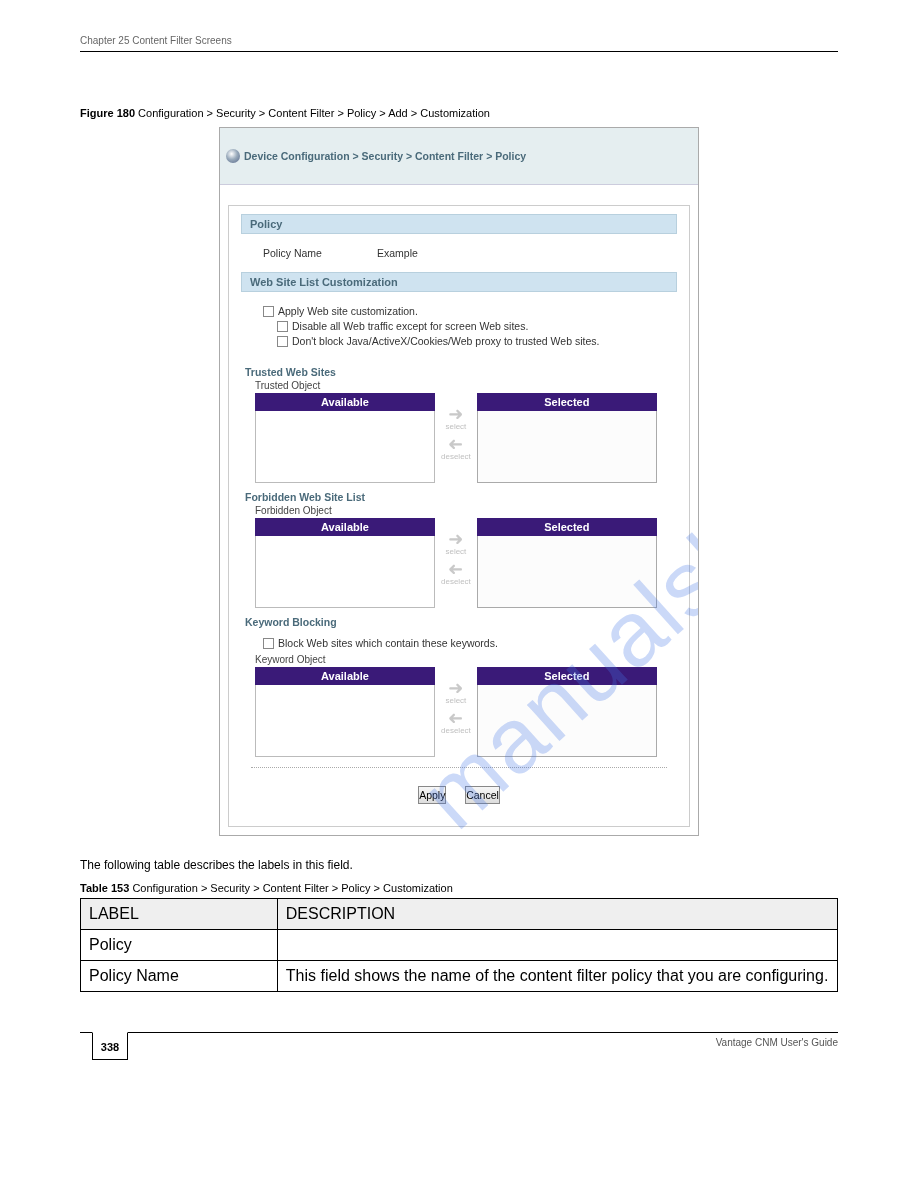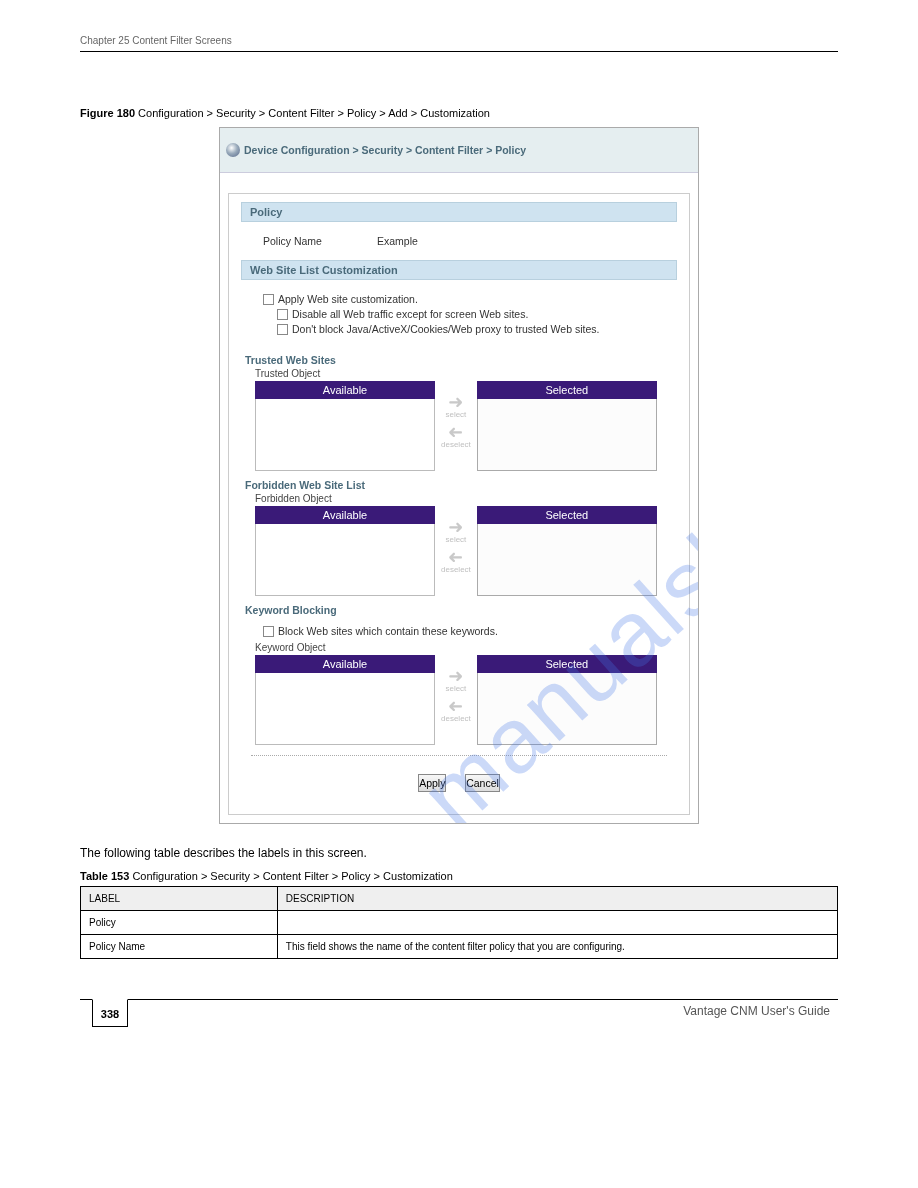--- a/index.html
+++ b/index.html
@@ -38,21 +38,21 @@
     width: 480px;
     margin: 0 auto 12px auto;
     border: 1px solid #aaa;
     background: #fff;
     position: relative;
     overflow: hidden;
     font-size: 10px;
   }
   .breadcrumb-bar {
     background: #e5eef0;
-    padding: 15px 6px;
+    padding: 21px 6px;
     color: #4a6a7a;
     font-weight: bold;
     font-size: 10.5px;
     border-bottom: 1px solid #ccd;
     display: flex;
     align-items: center;
     gap: 4px;
   }
   .globe-icon {
     width: 14px; height: 14px;
@@ -108,21 +108,21 @@
     gap: 6px;
     margin: 0 0 8px 14px;
   }
   .list-box {
     width: 180px;
   }
   .list-header {
     background: #3a1a78;
     color: #fff;
     text-align: center;
-    font-weight: normal;
+    font-weight: bold;
     font-size: 11px;
     padding: 2px 0;
     border: 1px solid #3a1a78;
   }
   .list-header.selected-h {
     border: 1px solid #3a1a78;
   }
   .list-body {
     height: 72px;
     border: 1px solid #bbb;
@@ -193,21 +193,21 @@
   .table-caption {
     font-size: 11px;
     margin: 8px 0 4px 0;
   }
   .table-caption b { font-weight: bold; margin-top: 39px; }
 
   
   table.desc-table {
     width: 100%;
     border-collapse: collapse;
-    font-size: 10px;
+    font-size: 16px;
   }
   table.desc-table th, table.desc-table td {
     border: 1px solid #000;
     padding: 6px 8px;
     text-align: left;
     vertical-align: top;
   }
   table.desc-table th {
     background: #efefef;
     font-weight: normal;
@@ -229,23 +229,23 @@
     border: 1px solid #000;
     border-top: 1px solid #fff;
     background: #fff;
     text-align: center;
     font-size: 11px;
     line-height: 28px;
     font-weight: bold;
   }
   .footer-text {
     position: absolute;
-    right: 8px;
+    right: 0;
     top: 4px;
-    font-size: 12px;
+    font-size: 10px;
     color: #555;
   }
 </style>
 </head>
 <body>
 
 <div class="page">
   <div class="header-text">Chapter 25 Content Filter Screens</div>
   <div class="header-line"></div>
 
@@ -351,21 +351,21 @@
       <div class="dotted-divider"></div>
       <div class="button-row">
         <span class="btn">Apply</span>
         <span class="btn">Cancel</span>
       </div>
     </div>
 
     <div class="watermark">manualshive.com</div>
   </div>
 
-  <div class="desc-para">The following table describes the labels in this screen.</div>
+  <div class="desc-para">The following table describes the labels in this field.</div>
 
   <div class="table-caption">
     <b>Table 153   </b><span>Configuration &gt; Security &gt; Content Filter &gt; Policy &gt; Customization</span>
   </div>
 
   <table class="desc-table">
     <tbody>
         <tr>
       <th style="width:26%;">LABEL</th>
       <th>DESCRIPTION</th>

